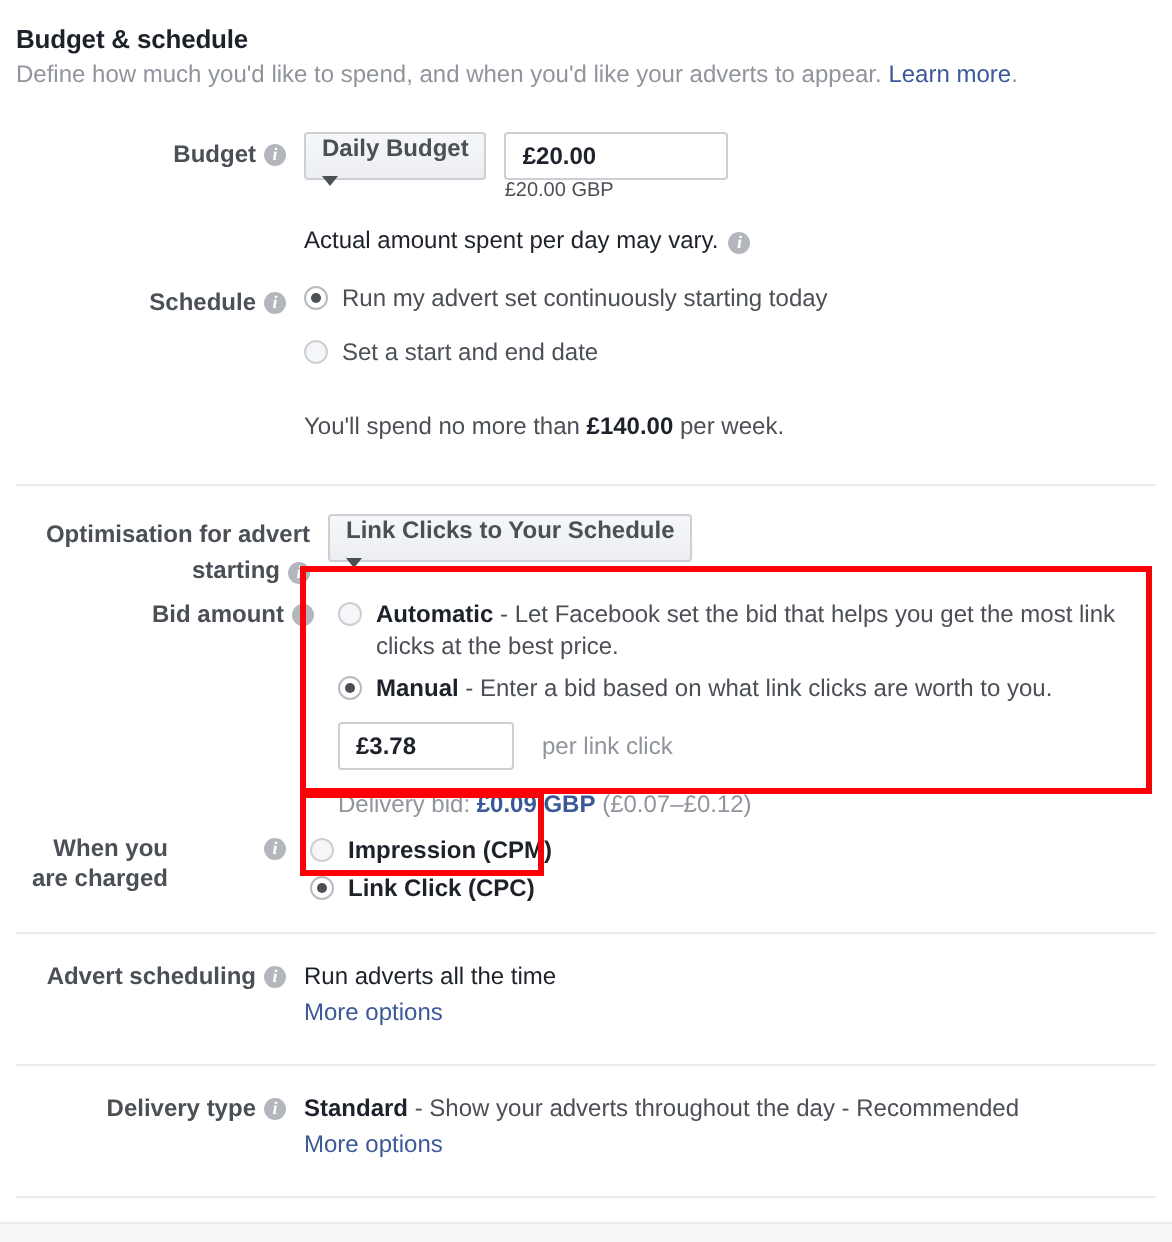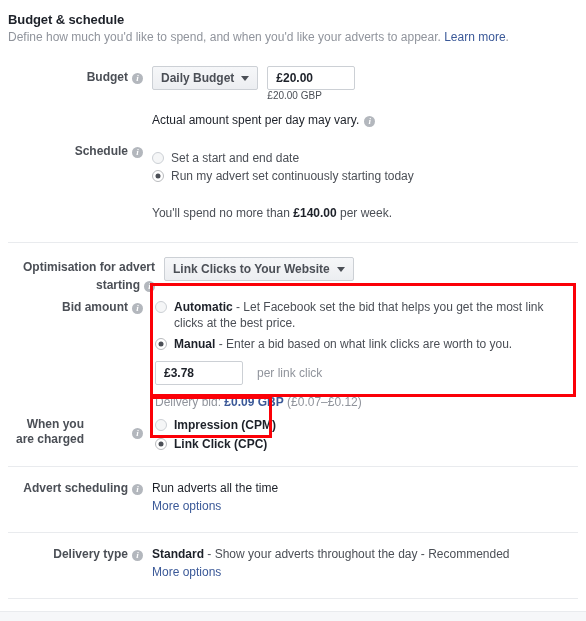--- a/index.html
+++ b/index.html
@@ -58,21 +58,21 @@
     width: 137px;
     min-width: 137px;
     text-align: right;
     font-weight: bold;
     font-size: 12px;
     color: #4b4f56;
     line-height: 15px;
     padding-top: 4px;
     display: flex;
     justify-content: flex-end;
-    align-items: center;
+    align-items: flex-start;
     gap: 4px;
     box-sizing: border-box;
     padding-right: 2px;
   }
   .row-label .label-text { display: inline-block; }
   .row-body {
     flex: 1;
     padding-left: 7px;
     min-width: 0;
   }
@@ -98,33 +98,33 @@
     font-style: italic;
     font-weight: bold;
     font-size: 9px;
     color: #ffffff;
     line-height: 12px;
   }
 
   
   .select-box {
     display: inline-flex;
-    align-items: center;
     gap: 7px;
     height: 24px;
     padding: 0 8px;
     background: linear-gradient(#f6f7f9, #eceef1);
     border: 1px solid #ccd0d5;
     border-radius: 2px;
     font-size: 12px;
     font-weight: bold;
     color: #4b4f56;
     box-sizing: border-box;
     cursor: pointer;
     white-space: nowrap;
+    flex-direction: column;
   }
   .caret-down {
     width: 0; height: 0;
     border-left: 4px solid transparent;
     border-right: 4px solid transparent;
     border-top: 5px solid #4b4f56;
   }
   .text-input {
     display: inline-block;
     height: 24px;
@@ -132,21 +132,21 @@
     border-radius: 2px;
     background: #ffffff;
     font-family: "Liberation Sans", sans-serif;
     font-size: 12px;
     font-weight: bold;
     color: #1d2129;
     padding: 0 8px;
     box-sizing: border-box;
     outline: none;
   }
-  .budget-input { width: 88px; }
+  .budget-input { width: 112px; }
   .bid-input { width: 88px; }
 
   .sub-note {
     font-size: 10px;
     color: #4b4f56;
     margin-top: 0;
   }
   .plain-note {
     font-size: 12px;
     color: #1d2129;
@@ -268,27 +268,27 @@
       </div>
     </div>
   </div>
 
   <div class="row" style="margin-top:13px;">
     <div class="row-label">
       <span class="label-text">Schedule</span>
       <span class="info-icon"></span>
     </div>
     <div class="row-body">
+      <div class="radio-line">
+        <span class="radio checked"></span>
+        <span class="radio-text">Run my advert set continuously starting today</span>
+      </div>
       <div class="radio-line" style="margin-top:9px;">
         <span class="radio"></span>
         <span class="radio-text">Set a start and end date</span>
-      </div>
-      <div class="radio-line">
-        <span class="radio checked"></span>
-        <span class="radio-text">Run my advert set continuously starting today</span>
       </div>
       <div class="spend-note" style="margin-top:21px; font-size:12px; color:#4b4f56;">
         <span>You'll spend no more than </span><b>£140.00</b><span> per week.</span>
       </div>
     </div>
   </div>
 
   <div class="divider" style="margin-top:22px;"></div>
 
   <div class="row" style="margin-top:14px;">
@@ -296,27 +296,27 @@
       <div style="width:100%; text-align:right;">
         <span>Optimisation for advert</span>
       </div>
       <div style="width:100%; text-align:right; display:flex; justify-content:flex-end; align-items:center; gap:4px;">
         <span>starting</span>
         <span class="info-icon"></span>
       </div>
     </div>
     <div class="row-body">
       <div class="select-box">
-        <span>Link Clicks to Your Website</span>
+        <span>Link Clicks to Your Schedule</span>
         <span class="caret-down"></span>
       </div>
     </div>
   </div>
 
-  <div class="row" style="margin-top:6px;">
+  <div class="row" style="margin-top:6px;margin-left:14px;">
     <div class="row-label" style="padding-top:2px;">
       <span class="label-text">Bid amount</span>
       <span class="info-icon"></span>
     </div>
     <div class="row-body" style="padding-left:10px; padding-right:10px;">
       <div class="radio-line">
         <span class="radio"></span>
         <span class="radio-text"><b>Automatic</b><span> - Let Facebook set the bid that helps you get the most link clicks at the best price.</span></span>
       </div>
       <div class="radio-line" style="margin-top:3px;">

